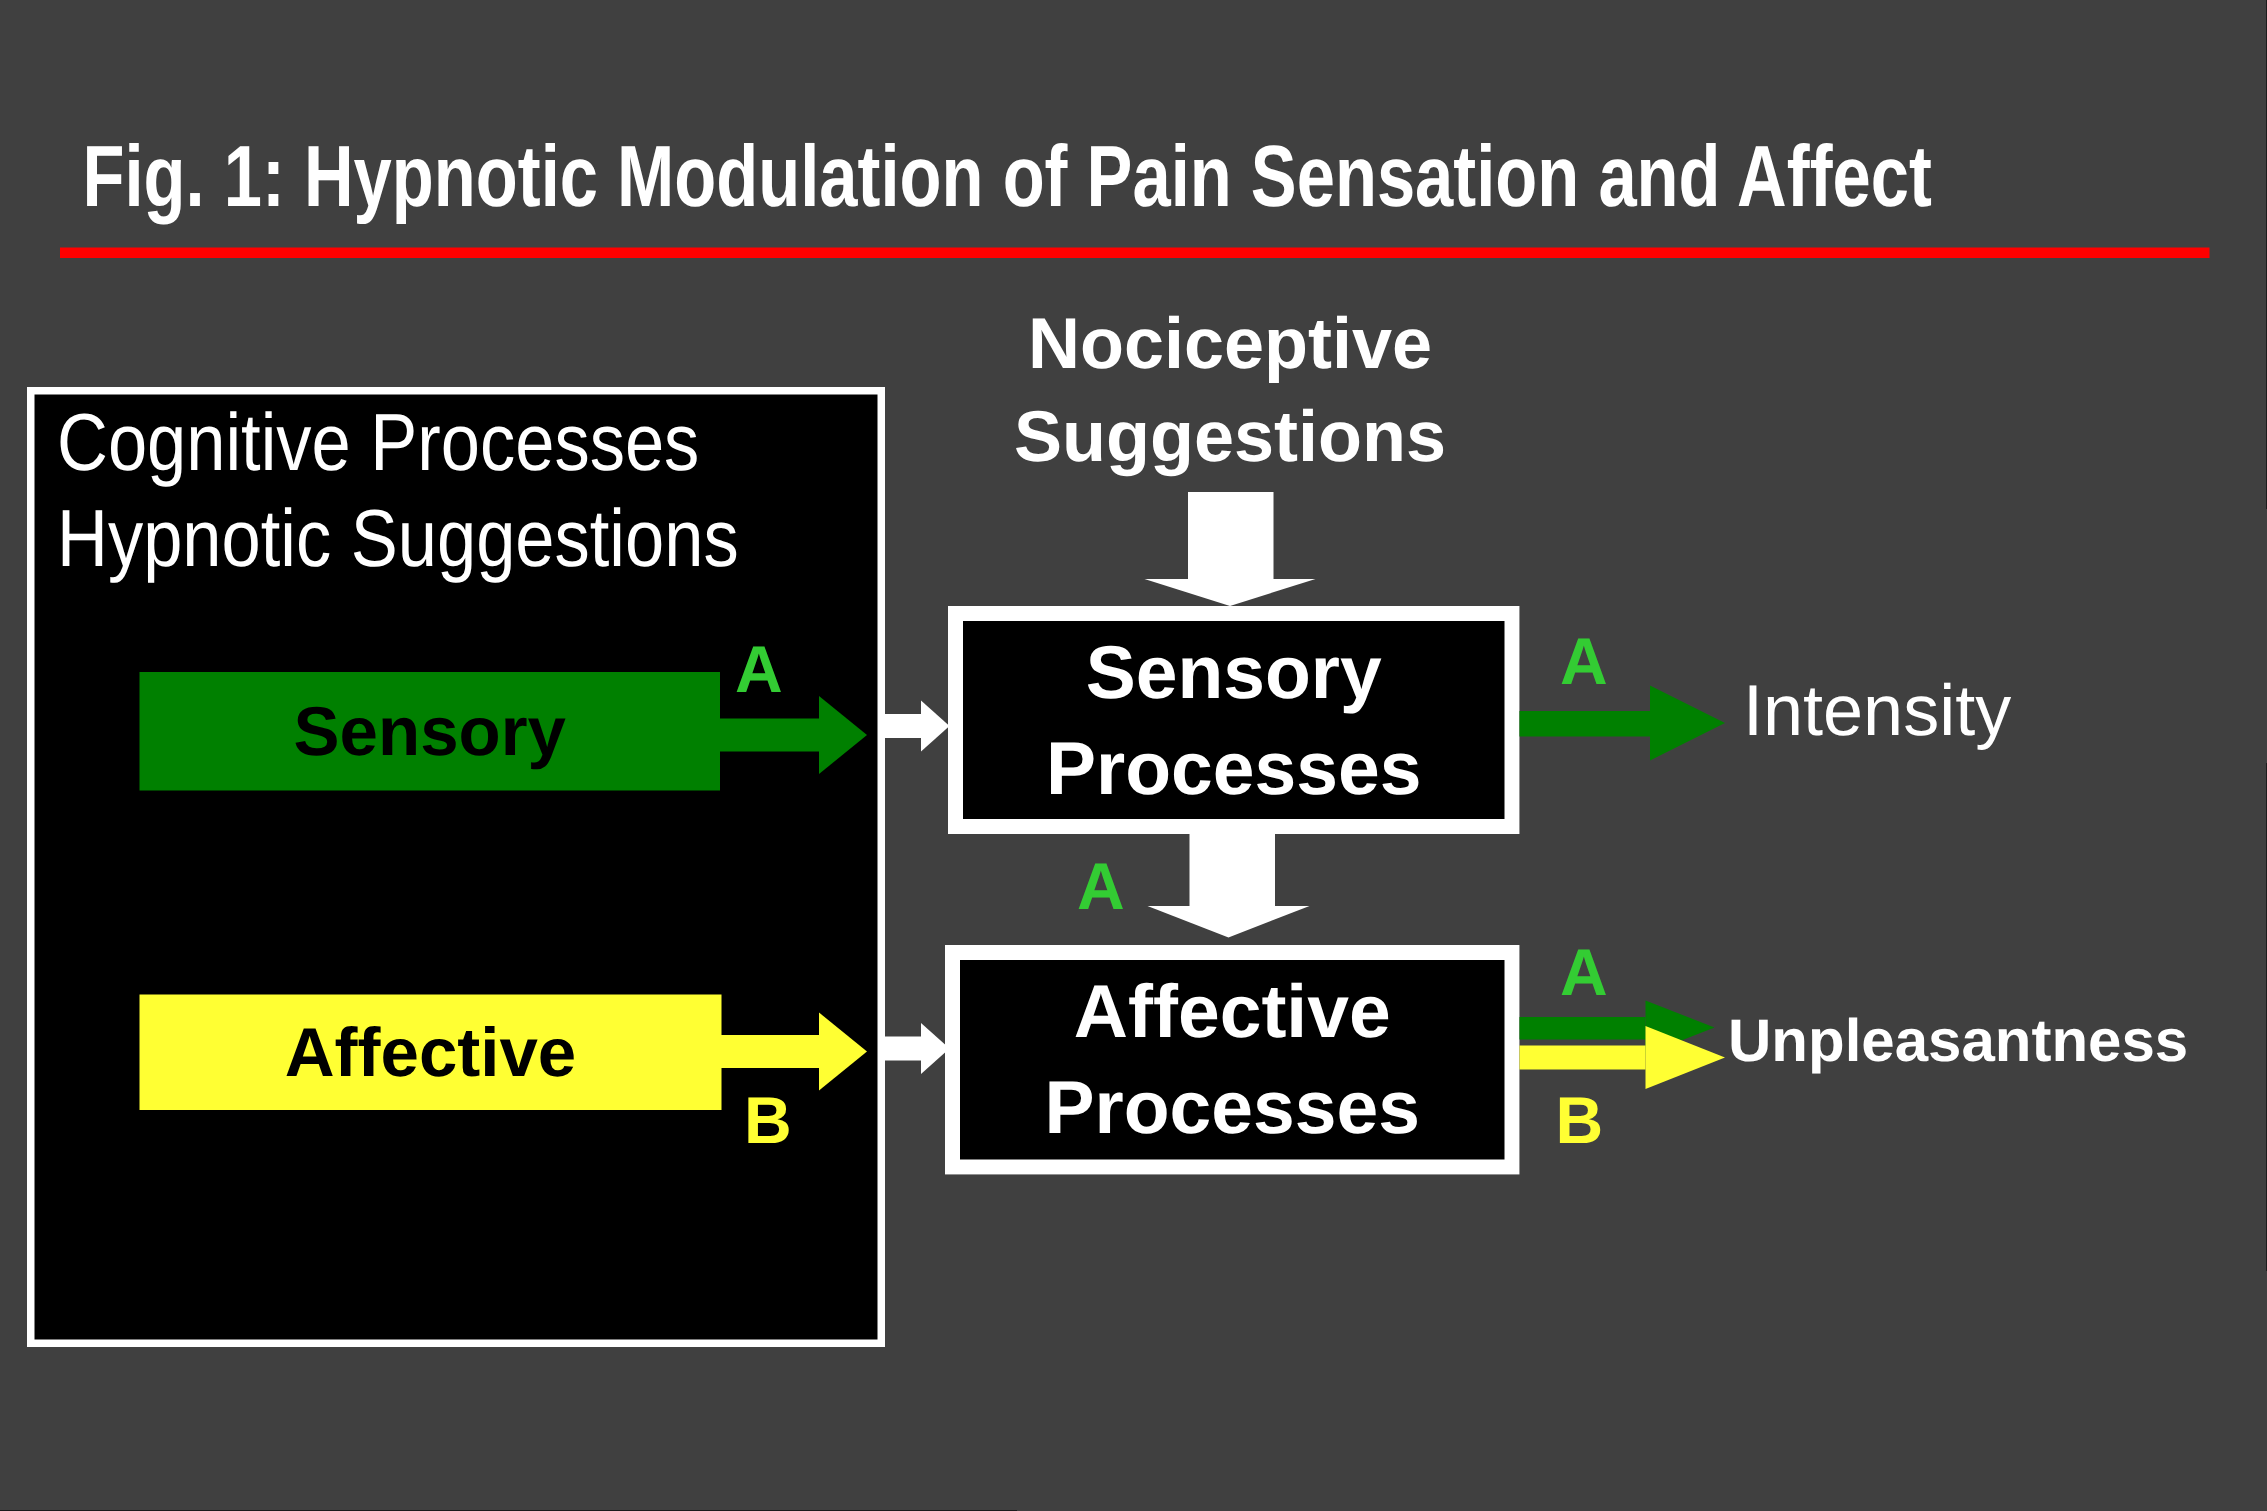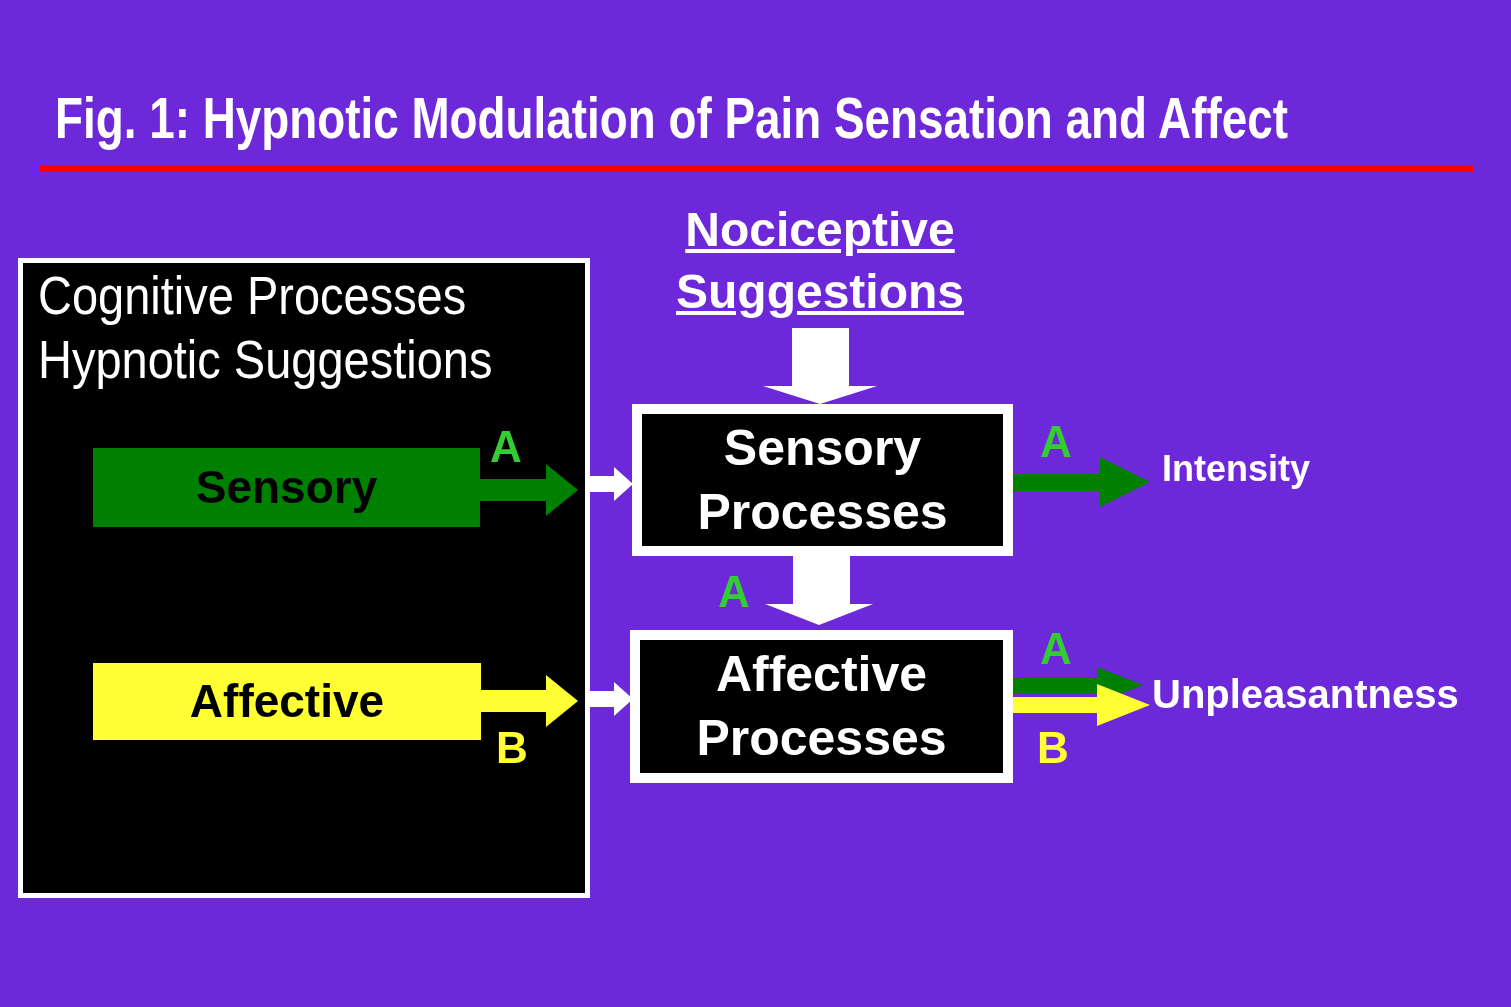--- a/index.html
+++ b/index.html
@@ -1,17 +1,17 @@
 <!DOCTYPE html>
 <html><head>
 <meta charset="utf-8">
 <style>
   html,body{margin:0;padding:0;background:#000;}
   #stage{
-    position:relative;width:1511px;height:1007px;background:#6d28d9;overflow:hidden;
+    position:relative;width:1511px;height:1007px;background:#404040;overflow:hidden;
     font-family:"Liberation Sans","DejaVu Sans",sans-serif;
   }
   .abs{position:absolute;}
   .condensed{transform:scaleX(0.79);transform-origin:0 50%;}
   .condensed2{transform:scaleX(0.87);transform-origin:0 0;}
 
   #title{left:55px;top:89px;font-size:58px;font-weight:bold;color:#fff;line-height:1;white-space:nowrap;}
   #red-line{left:40px;top:165px;width:1433px;height:7px;background:#ff0000;}
 
   #left-box{left:18px;top:258px;width:572px;height:640px;border:5px solid #fff;box-sizing:border-box;background:#000;}
@@ -33,38 +33,38 @@
   #sens-arrow-head{left:546px;top:464px;border-width:26px 0 26px 32px;border-left-color:#008000;}
   
   #aff-arrow-shaft{left:478px;top:690px;width:68px;height:22px;background:#ffff33;}
   #aff-arrow-head{left:546px;top:675px;border-width:26px 0 26px 32px;border-left-color:#ffff33;}
   
   #white-arrow1-shaft{left:588px;top:476px;width:26px;height:16px;background:#fff;}
   #white-arrow1-head{left:614px;top:467px;border-width:17px 0 17px 19px;border-left-color:#fff;}
   #white-arrow2-shaft{left:588px;top:691px;width:26px;height:16px;background:#fff;}
   #white-arrow2-head{left:614px;top:682px;border-width:17px 0 17px 19px;border-left-color:#fff;}
 
-  #nociceptive{left:655px;top:199px;width:330px;text-align:center;font-size:48px;font-weight:bold;line-height:62px;color:#fff;text-decoration:underline;}
+  #nociceptive{left:655px;top:199px;width:330px;text-align:center;font-size:48px;font-weight:bold;line-height:62px;color:#fff;}
   
   #noci-arrow-shaft{left:792px;top:328px;width:57px;height:60px;background:#fff;}
   #noci-arrow-head{left:763px;top:386px;border-width:18px 57px 0 57px;border-top-color:#fff;}
 
   .proc-box{border:10px solid #fff;box-sizing:border-box;background:#000;text-align:center;
             color:#fff;font-weight:bold;font-size:50px;line-height:64px;padding-top:2px;}
   #sensory-box{left:632px;top:404px;width:381px;height:152px;}
   #affective-box{left:630px;top:630px;width:383px;height:153px;}
 
   
   #mid-arrow-shaft{left:793px;top:553px;width:57px;height:52px;background:#fff;}
   #mid-arrow-head{left:765px;top:604px;border-width:21px 54px 0 54px;border-top-color:#fff;}
 
   
   #int-arrow-shaft{left:1013px;top:474px;width:87px;height:17px;background:#008000;}
   #int-arrow-head{left:1100px;top:457px;border-width:25px 0 25px 50px;border-left-color:#008000;}
-  #intensity{left:1162px;top:451px;font-size:36px;font-weight:bold;color:#fff;line-height:1;white-space:nowrap;}
+  #intensity{left:1162px;top:451px;font-size:48px;font-weight:normal;color:#fff;line-height:1;white-space:nowrap;}
 
   
   #unp-green-shaft{left:1013px;top:678px;width:84px;height:15px;background:#008000;}
   #unp-green-head{left:1097px;top:667px;border-width:18px 0 18px 46px;border-left-color:#008000;}
   #unp-yellow-shaft{left:1013px;top:697px;width:84px;height:16px;background:#ffff33;}
   #unp-yellow-head{left:1097px;top:684px;border-width:21px 0 21px 53px;border-left-color:#ffff33;}
   #unpleasantness{left:1152px;top:674px;font-size:40px;font-weight:bold;color:#fff;line-height:1;white-space:nowrap;text-align:center;}
 </style>
 </head>
 <body>

